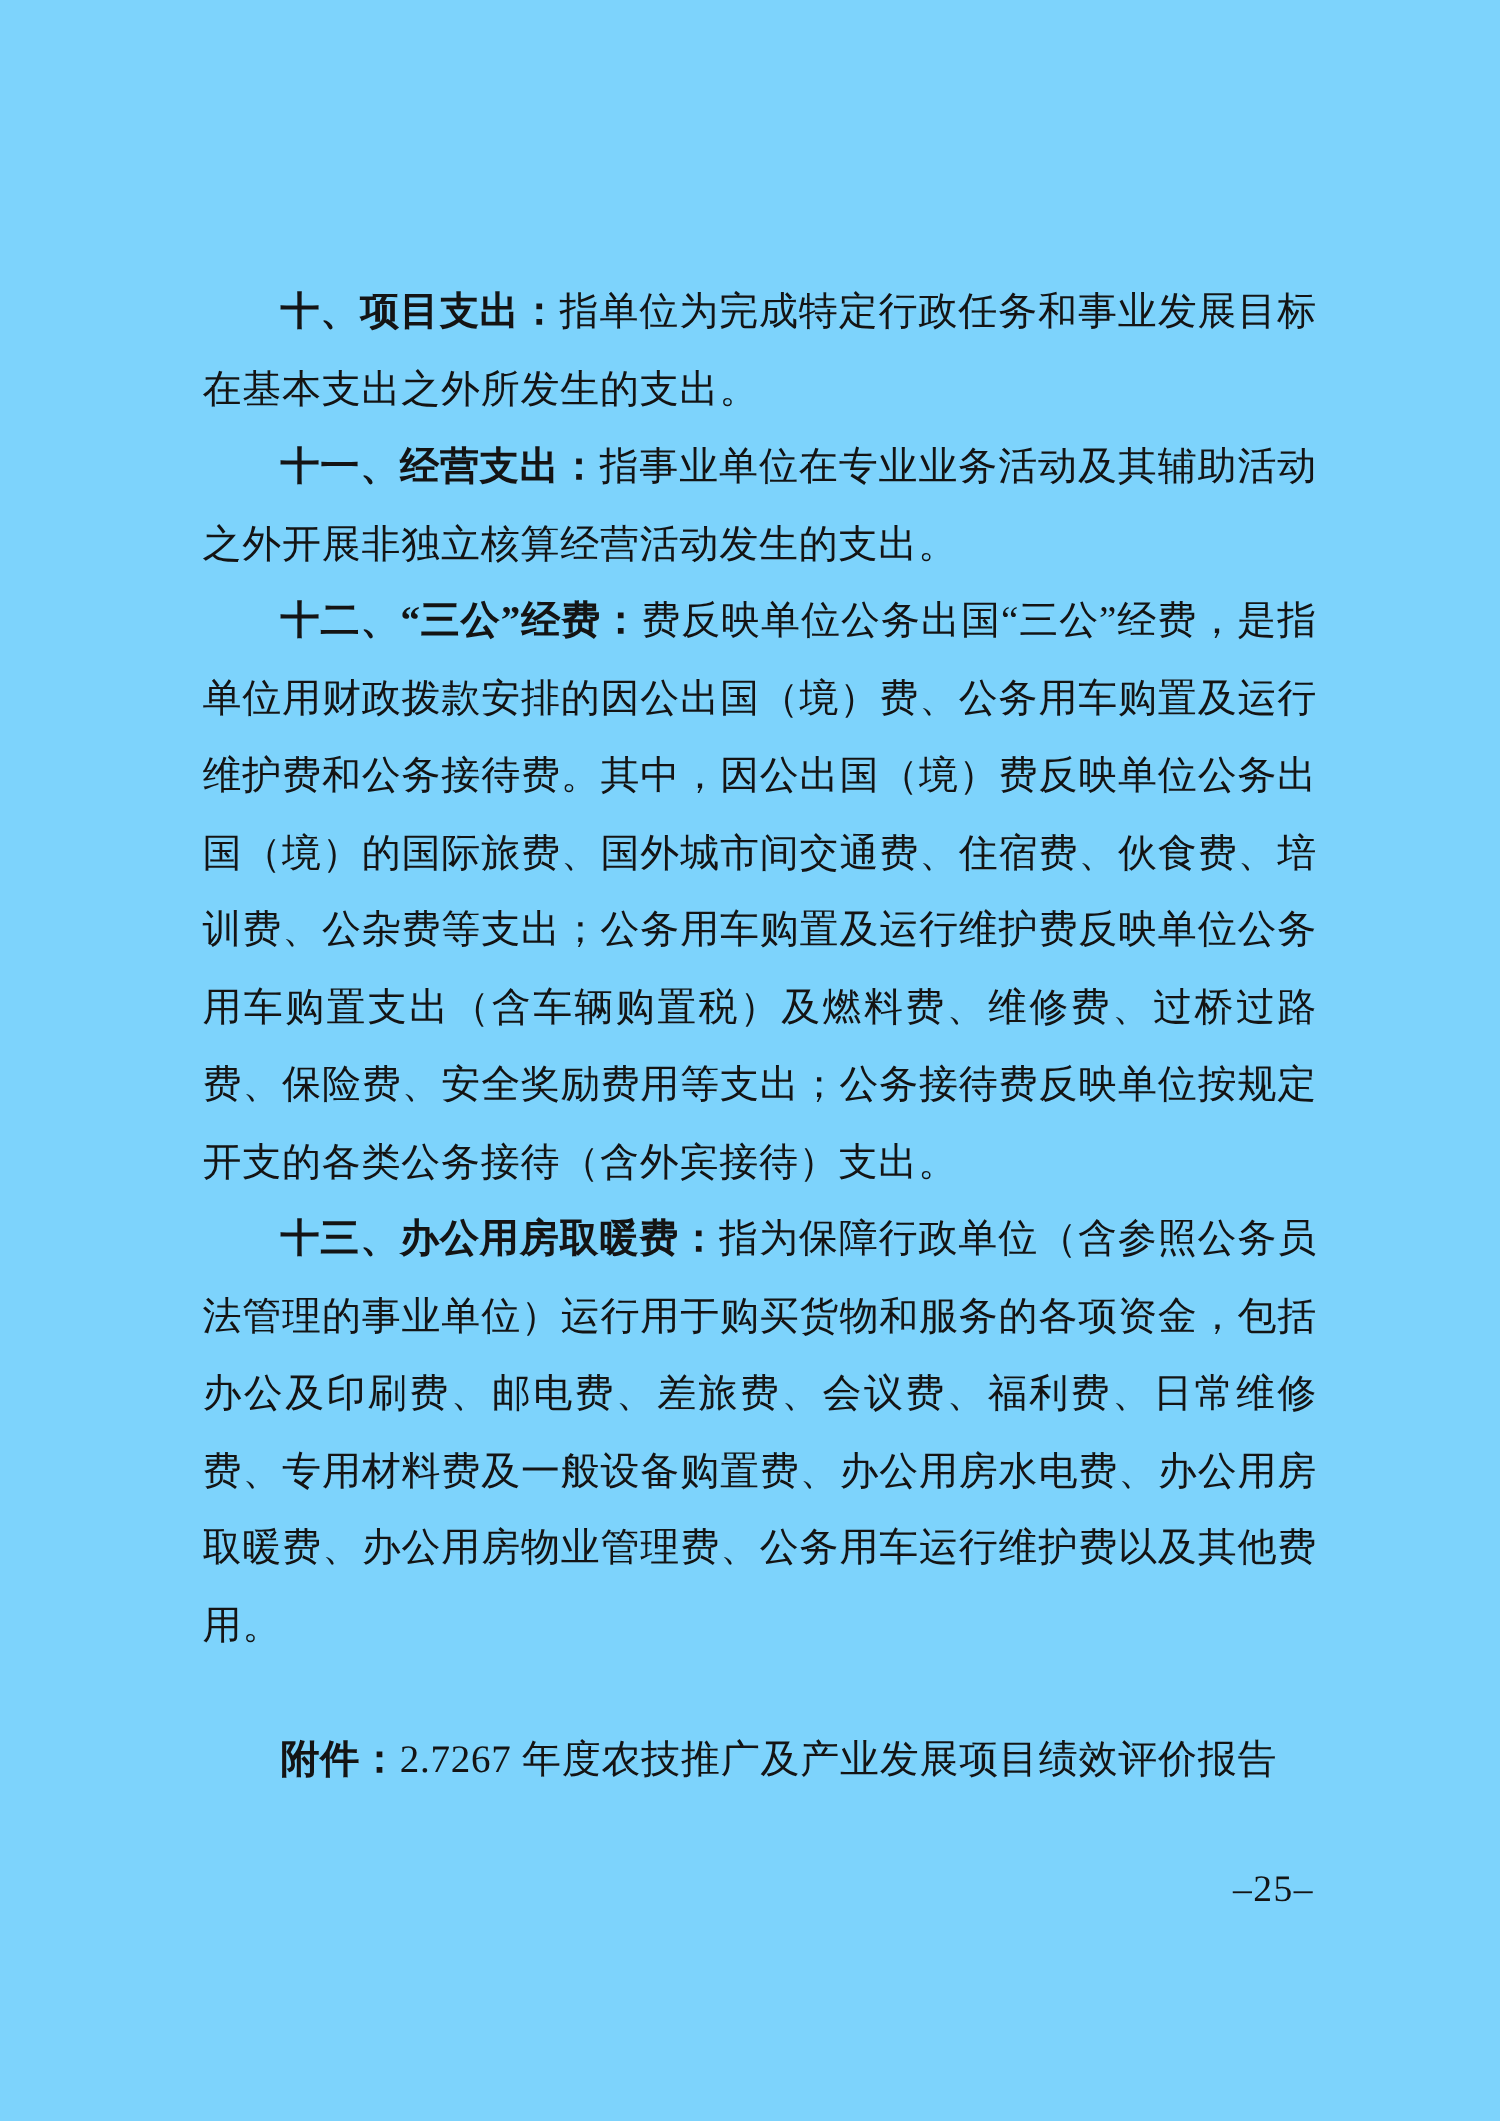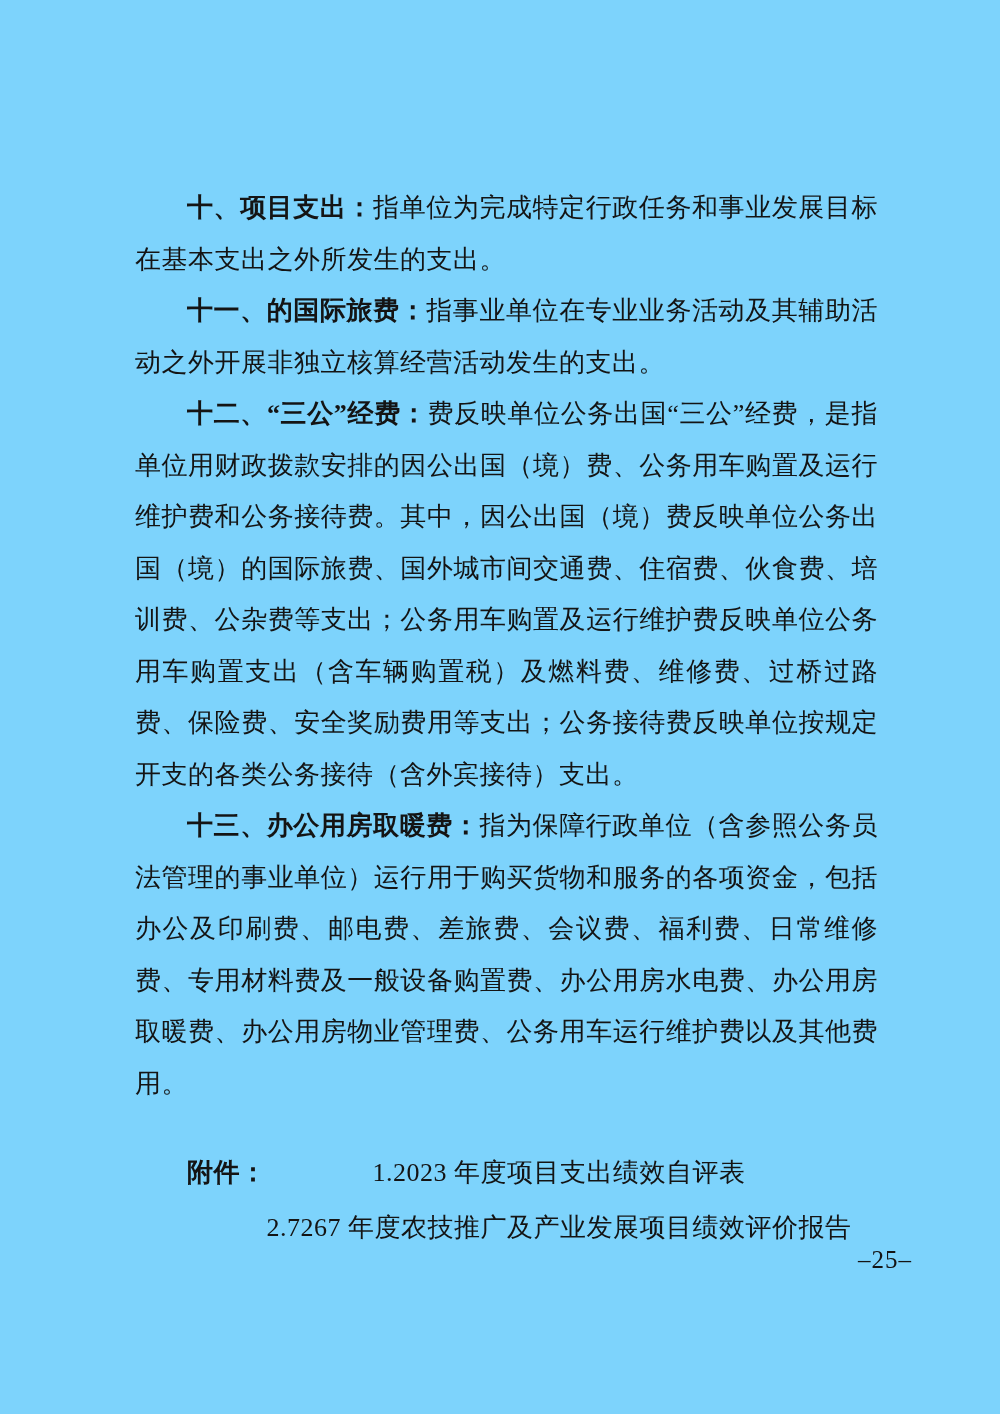--- a/index.html
+++ b/index.html
@@ -55,42 +55,40 @@
     display: block;
   }
 
   .page-number {
     position: absolute;
     left: 822px;
     top: 1246px;
     font-size: 25px;
     letter-spacing: 1px;
     color: #141414;
-    margin-left: 36px;
   }
 </style>
 </head>
 <body>
 
 <div class="page">
 
   <div class="content">
 
     <p class="para"><span class="lead">十、项目支出：</span><span>指单位为完成特定行政任务和事业发展目标在基本支出之外所发生的支出。</span></p>
 
-    <p class="para"><span class="lead">十一、的国际旅费：</span><span>指事业单位在专业业务活动及其辅助活动之外开展非独立核算经营活动发生的支出。</span></p>
+    <p class="para"><span class="lead">十一、经营支出：</span><span>指事业单位在专业业务活动及其辅助活动之外开展非独立核算经营活动发生的支出。</span></p>
 
     <p class="para"><span class="lead">十二、“三公”经费：</span><span>费反映单位公务出国“三公”经费，是指单位用财政拨款安排的因公出国（境）费、公务用车购置及运行维护费和公务接待费。其中，因公出国（境）费反映单位公务出国（境）的国际旅费、国外城市间交通费、住宿费、伙食费、培训费、公杂费等支出；公务用车购置及运行维护费反映单位公务用车购置支出（含车辆购置税）及燃料费、维修费、过桥过路费、保险费、安全奖励费用等支出；公务接待费反映单位按规定开支的各类公务接待（含外宾接待）支出。</span></p>
 
     <p class="para"><span class="lead">十三、办公用房取暖费：</span><span>指为保障行政单位（含参照公务员法管理的事业单位）运行用于购买货物和服务的各项资金，包括办公及印刷费、邮电费、差旅费、会议费、福利费、日常维修费、专用材料费及一般设备购置费、办公用房水电费、办公用房取暖费、办公用房物业管理费、公务用车运行维护费以及其他费用。</span></p>
 
     <div class="attachment">
       <span class="attachment-label">附件：</span>
       <div class="attachment-items">
-        <div class="attachment-item">1.2023 年度项目支出绩效自评表</div>
         <div class="attachment-item">2.7267 年度农技推广及产业发展项目绩效评价报告</div>
       </div>
     </div>
 
   </div>
 
   <div class="page-number">–25–</div>
 
 </div>
 

